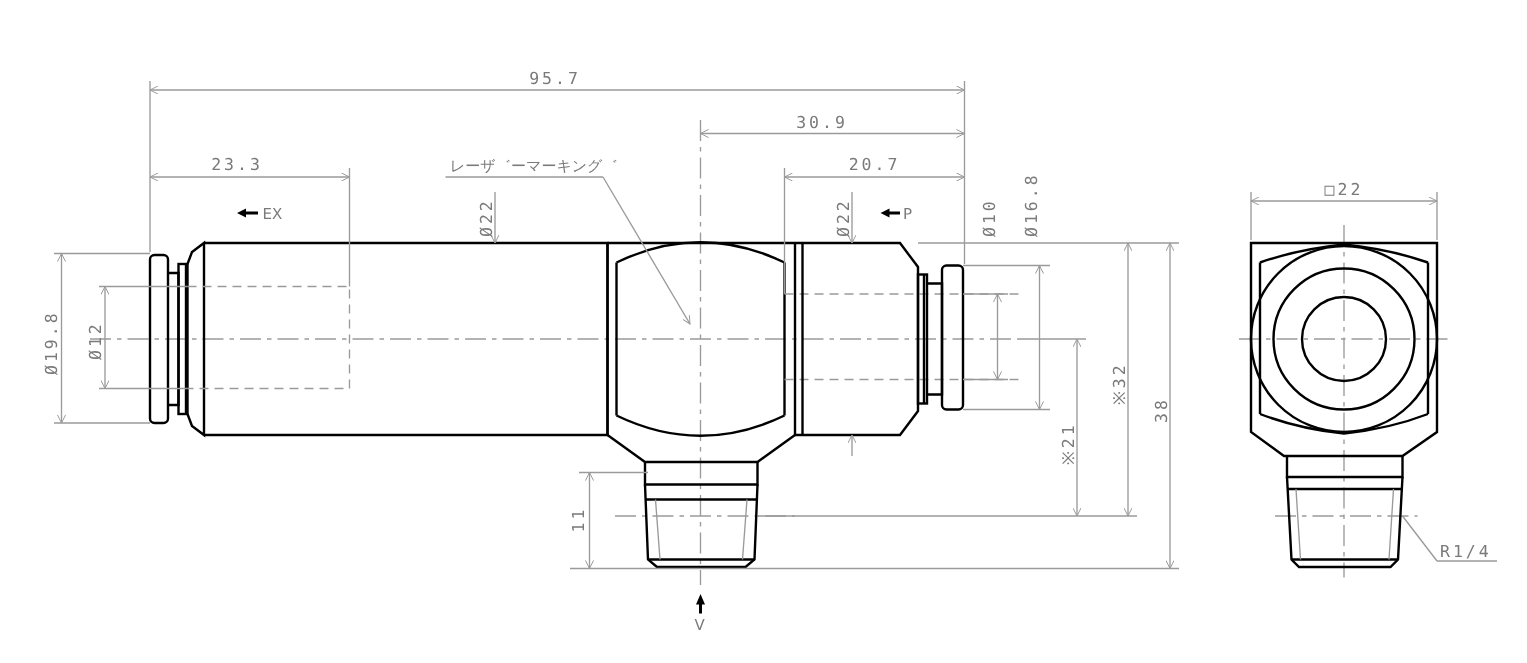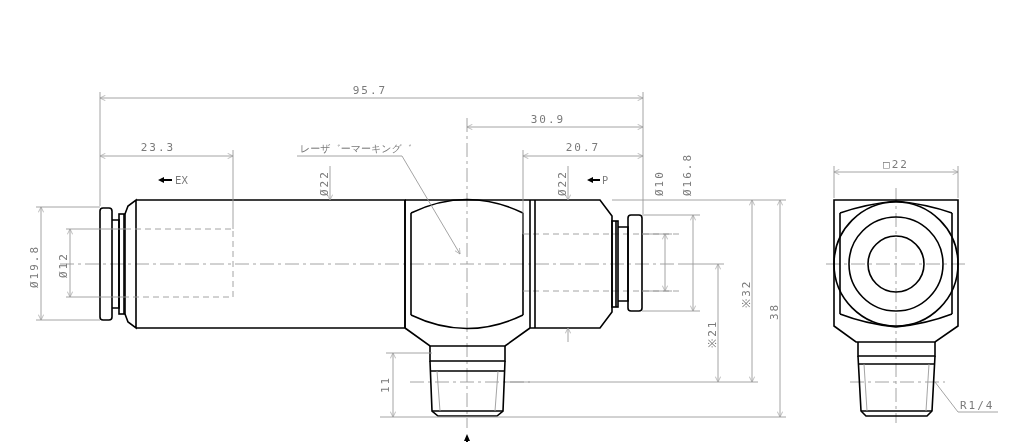--- a/index.html
+++ b/index.html
@@ -1,17 +1,17 @@
 <!DOCTYPE html>
 <html><head>
 <meta charset="utf-8">
 <style>
   html, body { margin: 0; padding: 0; background: #ffffff; }
   body { width: 1018px; height: 442px; overflow: hidden; }
-  .canvas { position: relative; width: 1018px; height: 379px; margin-top: 38px; }
+  .canvas { position: relative; width: 1018px; height: 379px; }
   svg { position: absolute; left: 0; top: 0; }
   .obj { stroke: #000; stroke-width: 1.6; fill: none; }
   .dim { stroke: #9a9a9a; stroke-width: 0.9; fill: none; }
   .hidden { stroke: #9a9a9a; stroke-width: 0.9; fill: none; stroke-dasharray: 6 4; }
   .center { stroke: #9a9a9a; stroke-width: 0.9; fill: none; stroke-dasharray: 14 4 3 4; }
   .dtext { font-family: "DejaVu Sans Mono", monospace; font-size: 11px; fill: #7a7a7a; letter-spacing: 2px; }
   .label { font-family: "DejaVu Sans", sans-serif; font-size: 10px; fill: #7a7a7a; }
   .arrowfill { fill: #000; }
 </style>
 </head>

